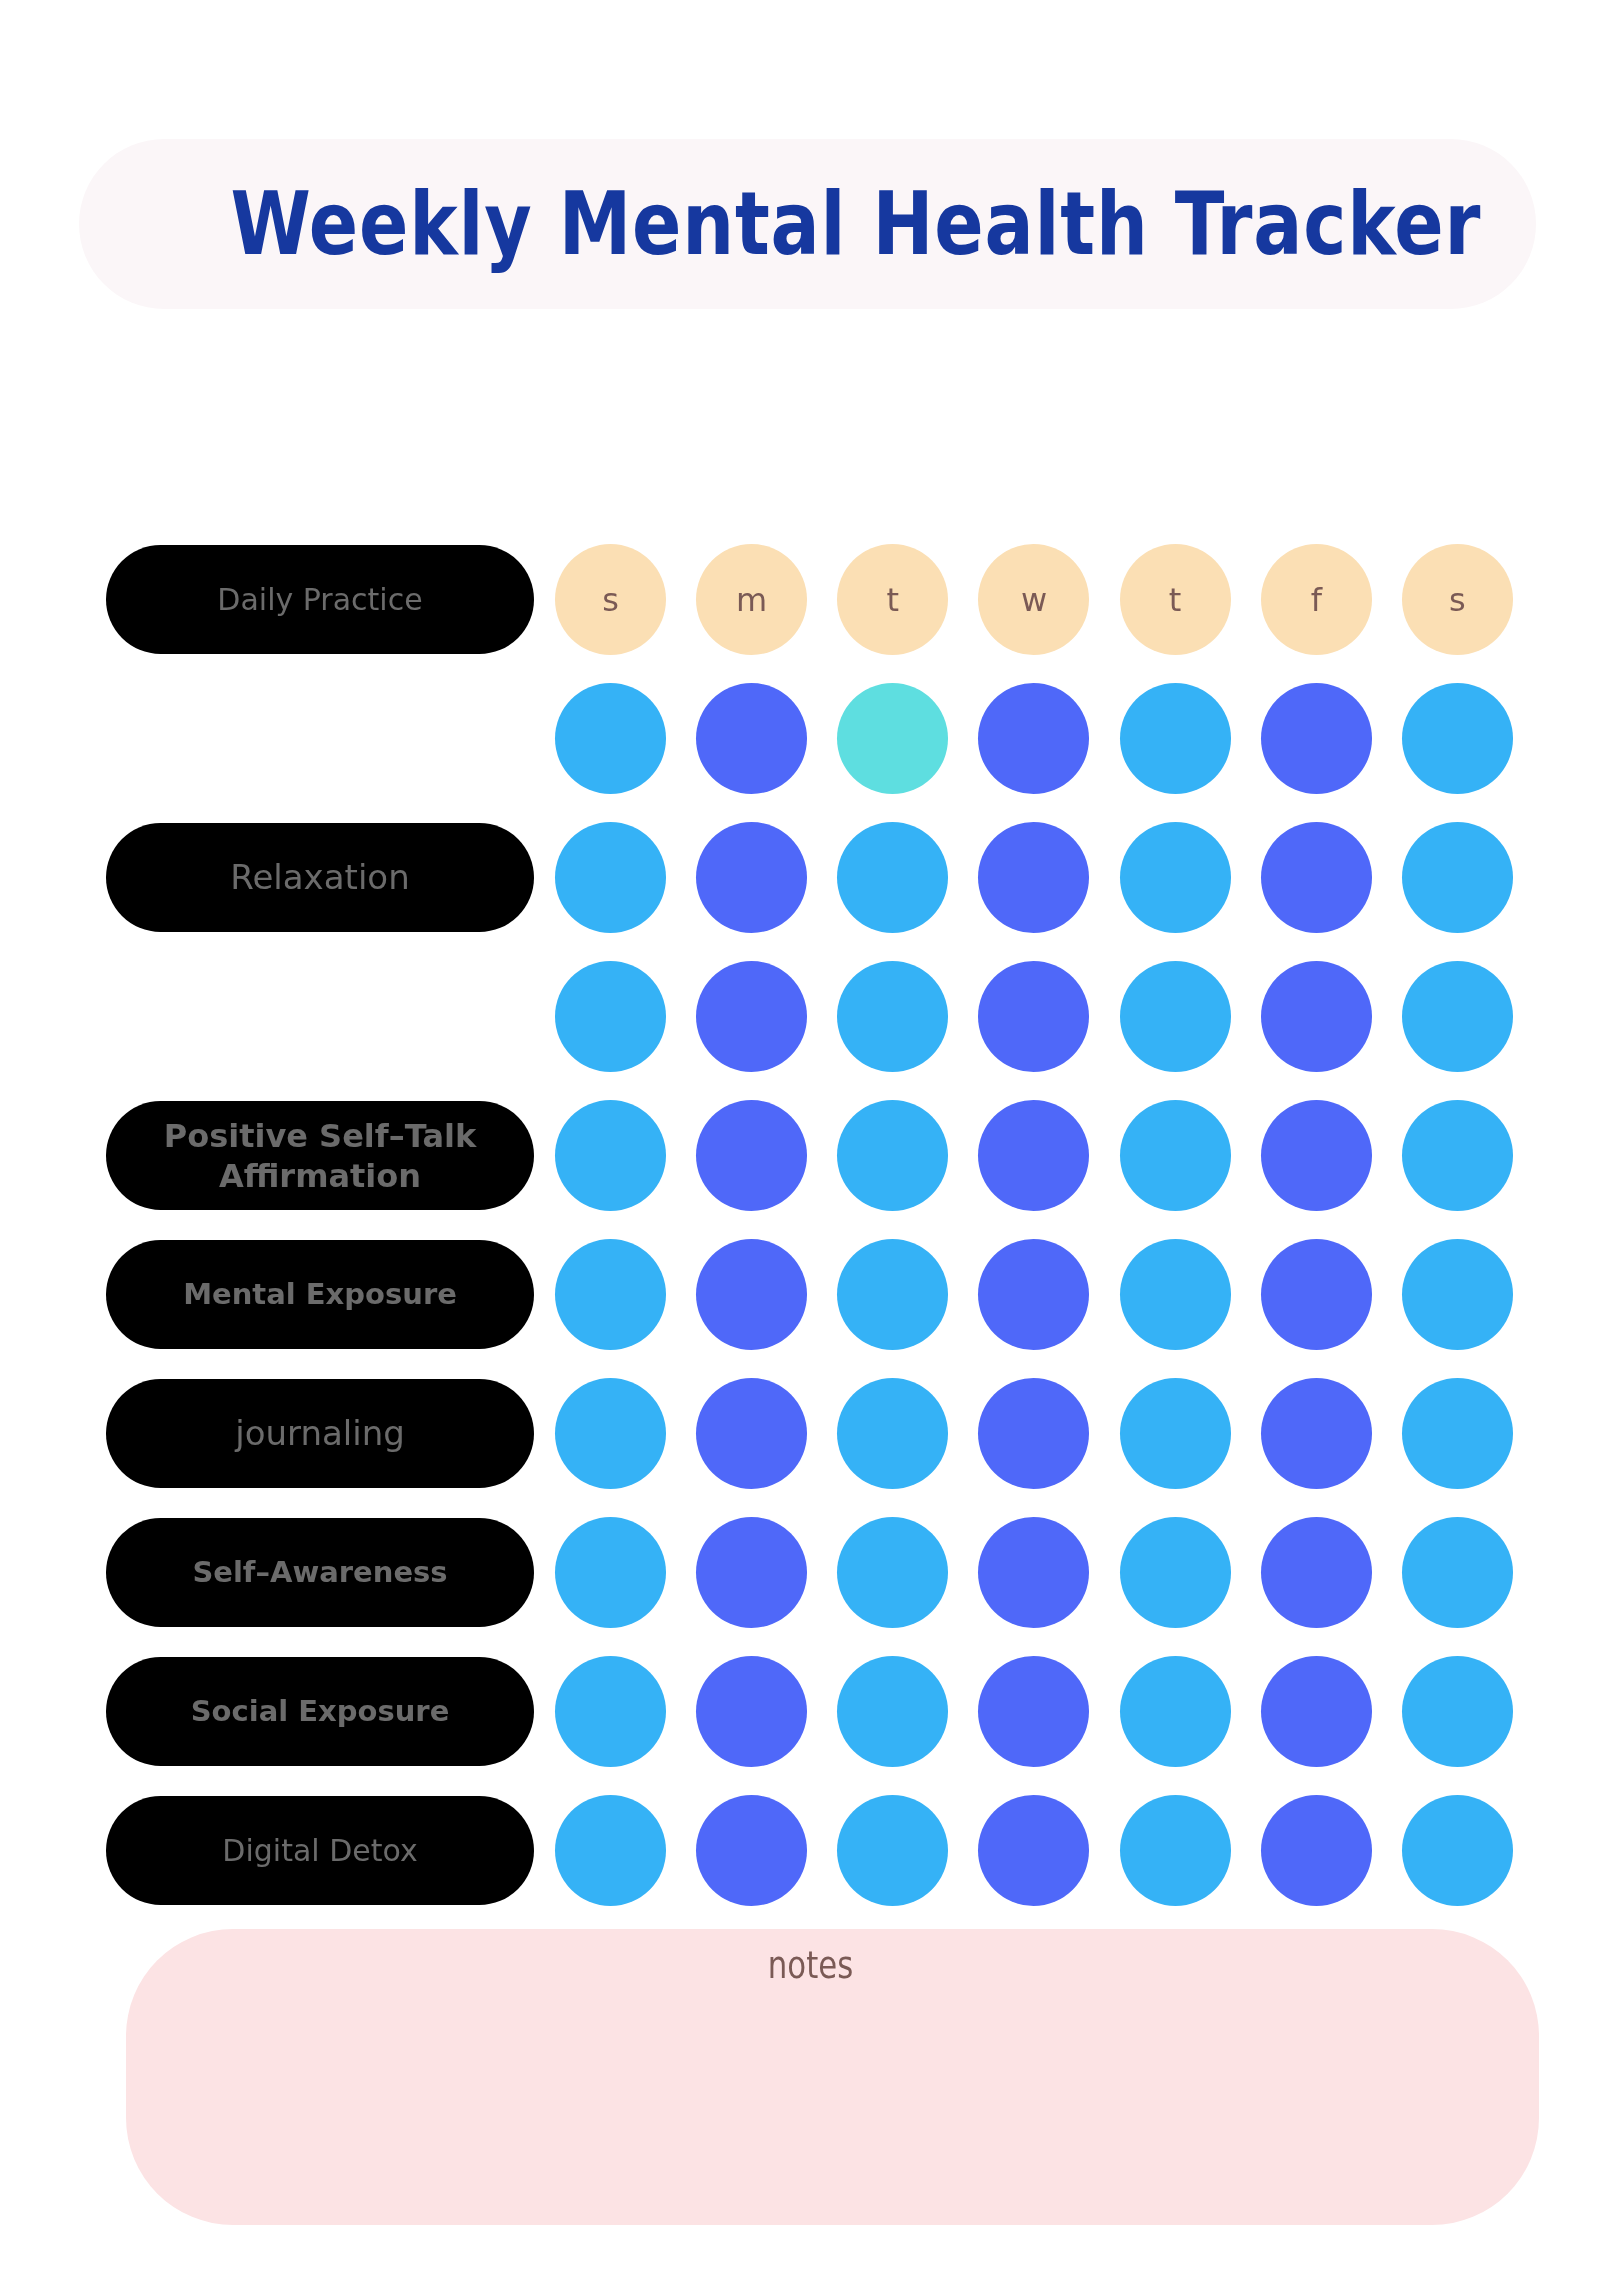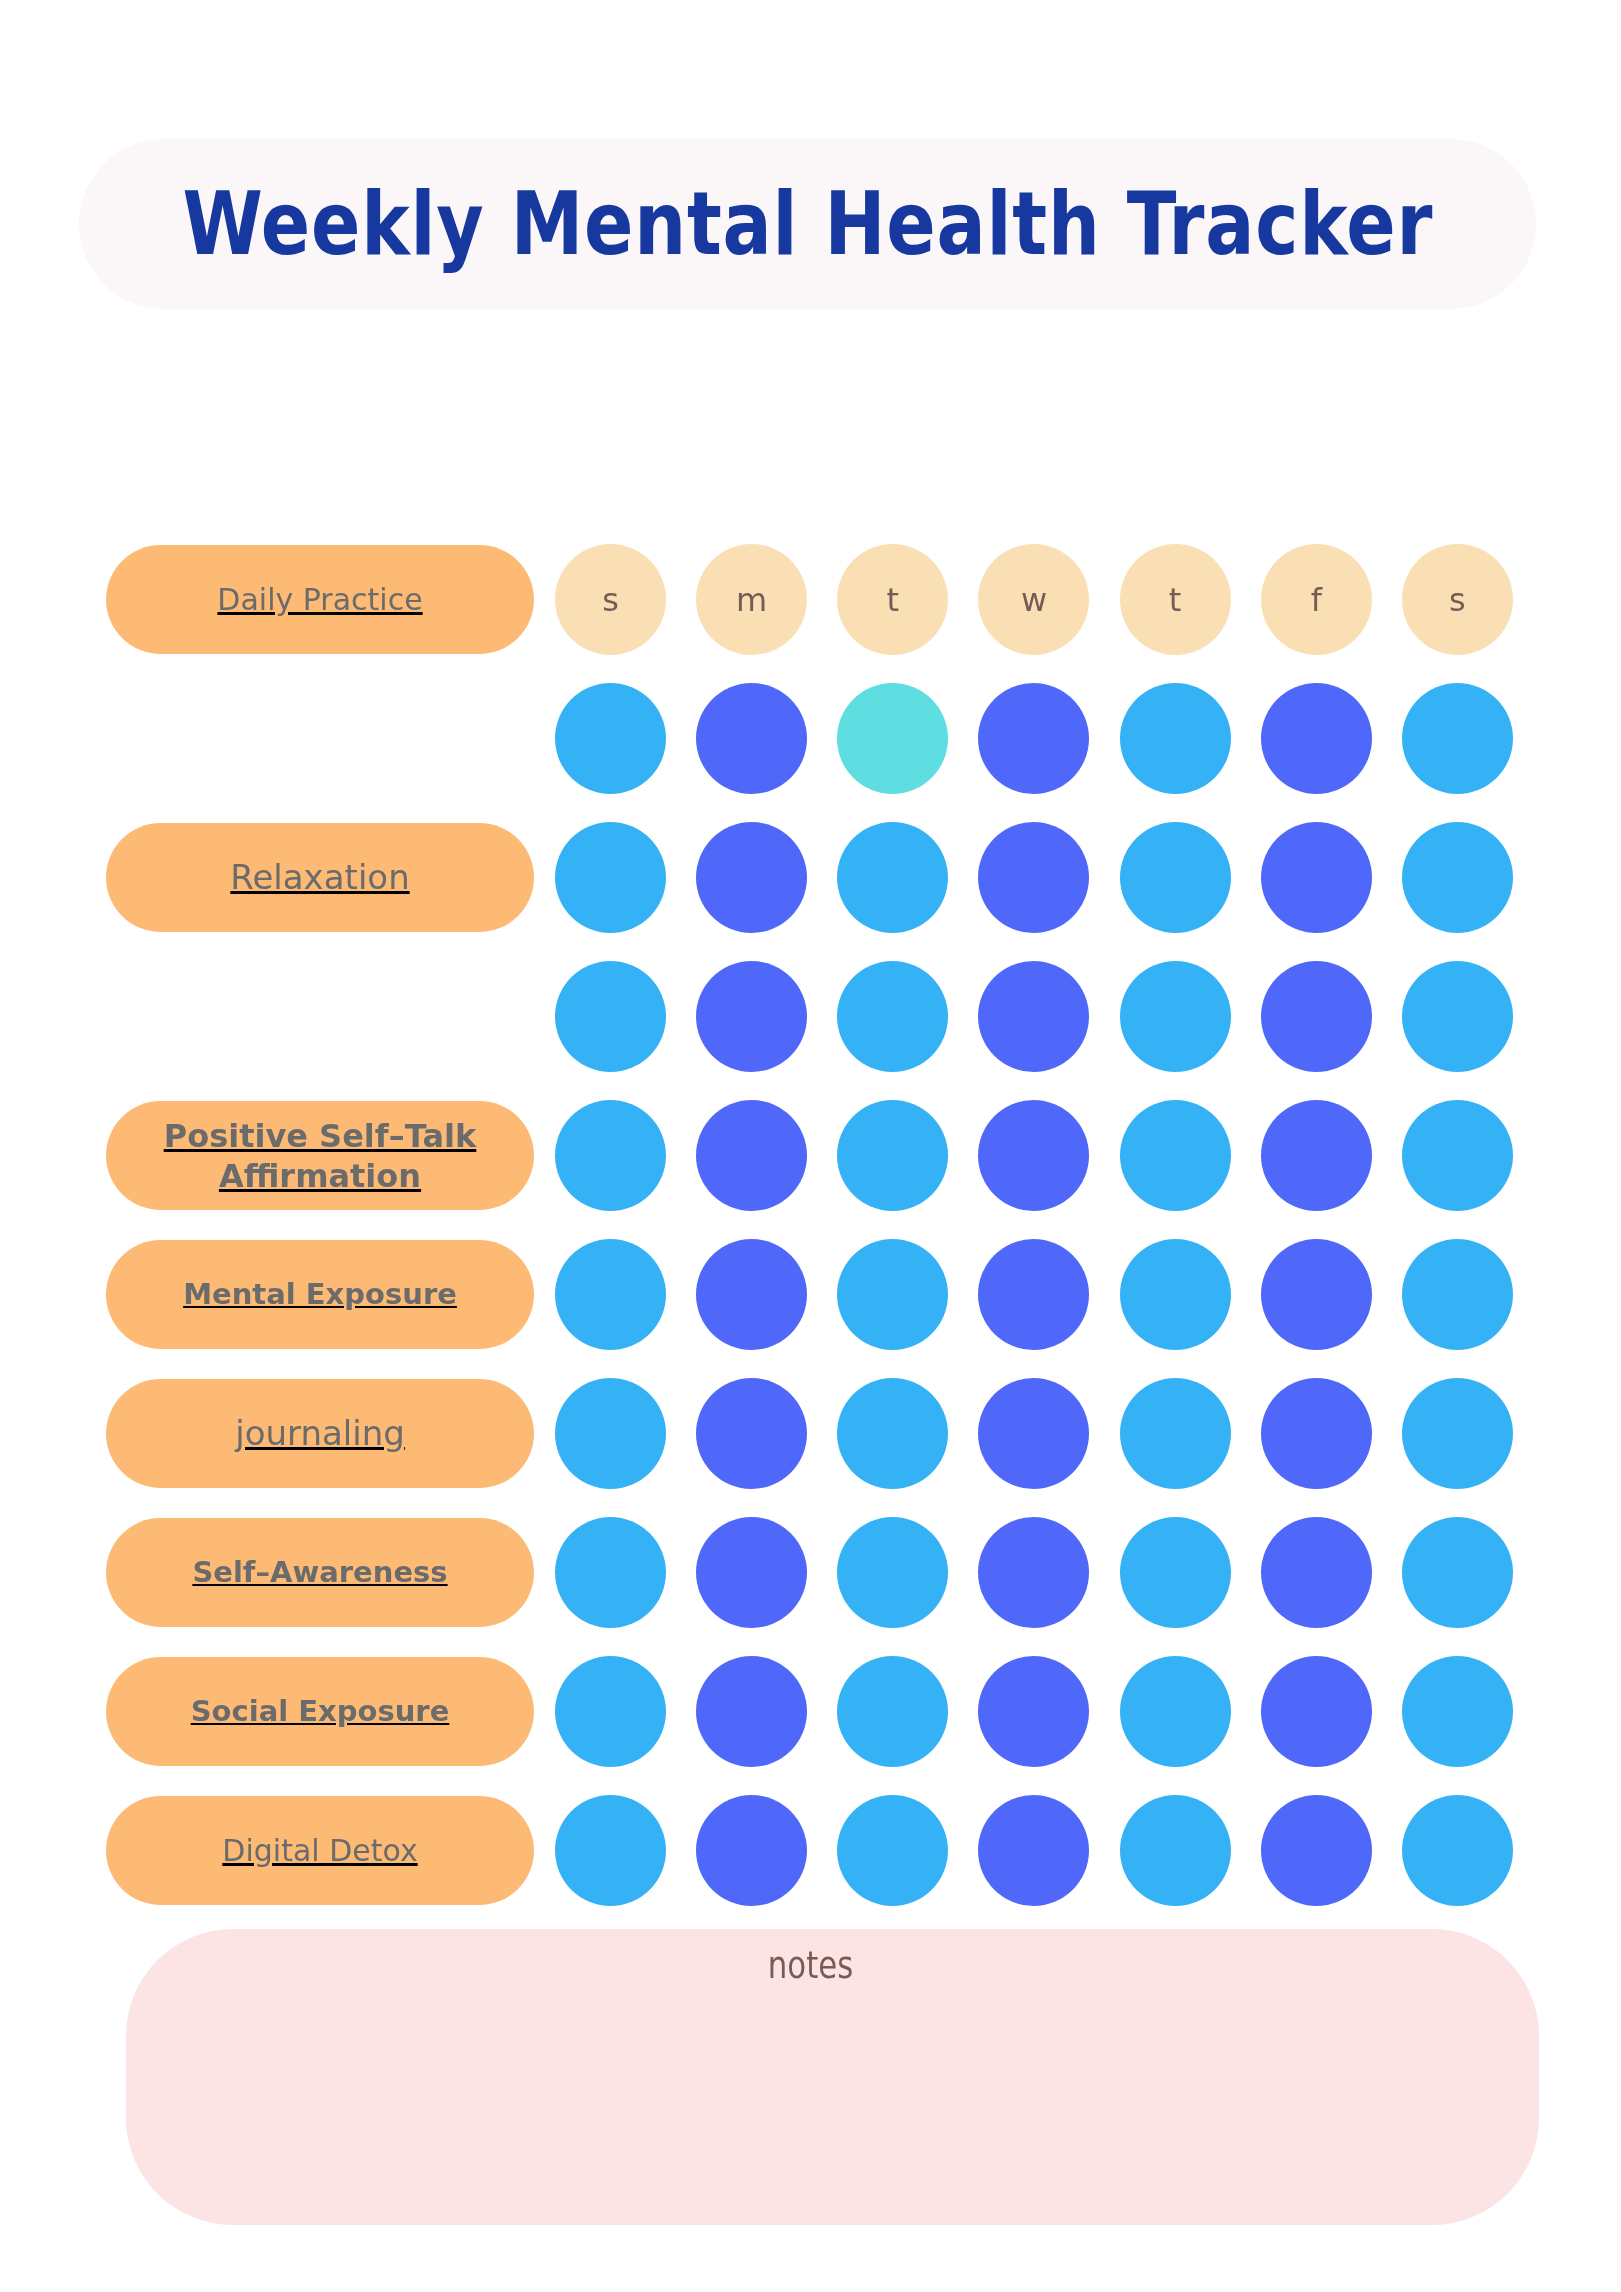--- a/index.html
+++ b/index.html
@@ -25,21 +25,21 @@
   .title-band {
     position: absolute;
     left: 79px;
     top: 139px;
     width: 1457px;
     height: 170px;
     background: #FBF6F8;
     border-radius: 86px;
     display: flex;
     align-items: center;
-    justify-content: center;
+    justify-content: flex-end;
   }
   .title-text {
     font-family: "DejaVu Sans Condensed", "Liberation Sans Narrow", "Liberation Sans", sans-serif;
     font-size: 88px;
     font-weight: 700;
     letter-spacing: 0.9px;
     color: #16389F;
     transform: scaleX(0.92);
     white-space: nowrap;
     line-height: 1;
@@ -57,30 +57,29 @@
     height: 139px;
     display: flex;
     align-items: center;
   }
 
   .label-pill {
     position: absolute;
     left: 106px;
     width: 428px;
     height: 109px;
-    background: #fdba74;
+    background: #000000;
     border-radius: 56px;
     display: flex;
     flex-direction: column;
     align-items: center;
     justify-content: center;
     text-align: center;
     box-sizing: border-box;
     padding: 0 16px;
-    text-decoration: underline;
   }
   .label-pill .ltxt {
     color: #6B6B6B;
     line-height: 1.25;
     font-family: "DejaVu Sans", sans-serif;
   }
   .sz-med   { font-size: 30px; font-weight: 400; }
   .sz-big   { font-size: 34px; font-weight: 400; }
   .sz-bold  { font-size: 32px; font-weight: 700; }
   .sz-bold2 { font-size: 29px; font-weight: 700; }

